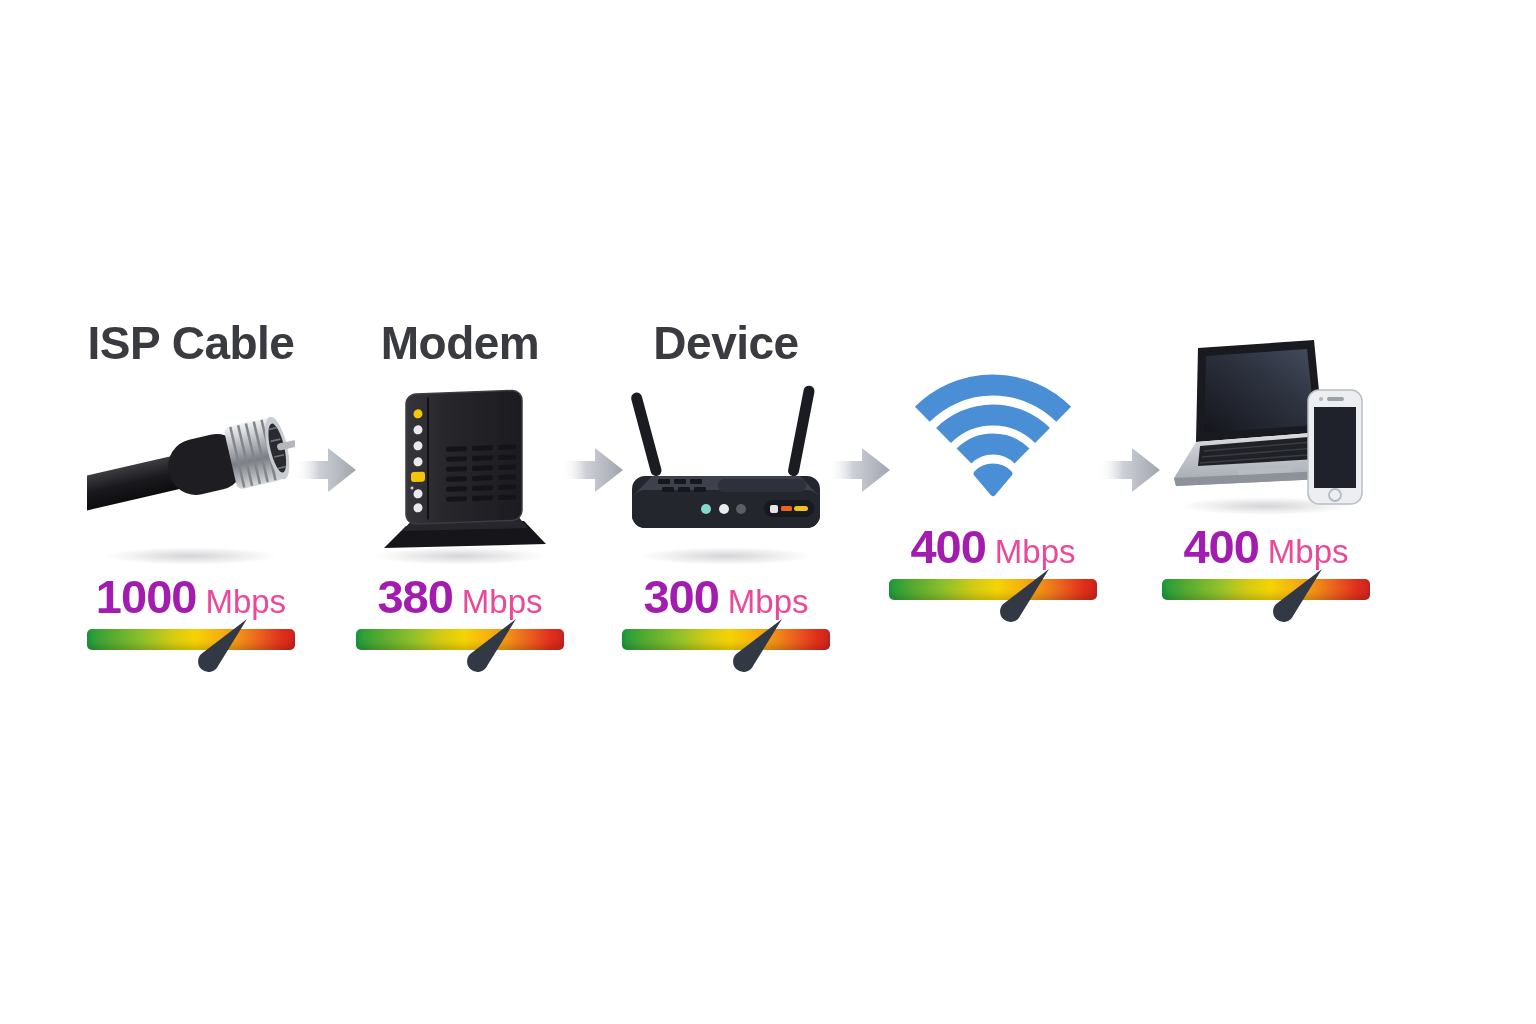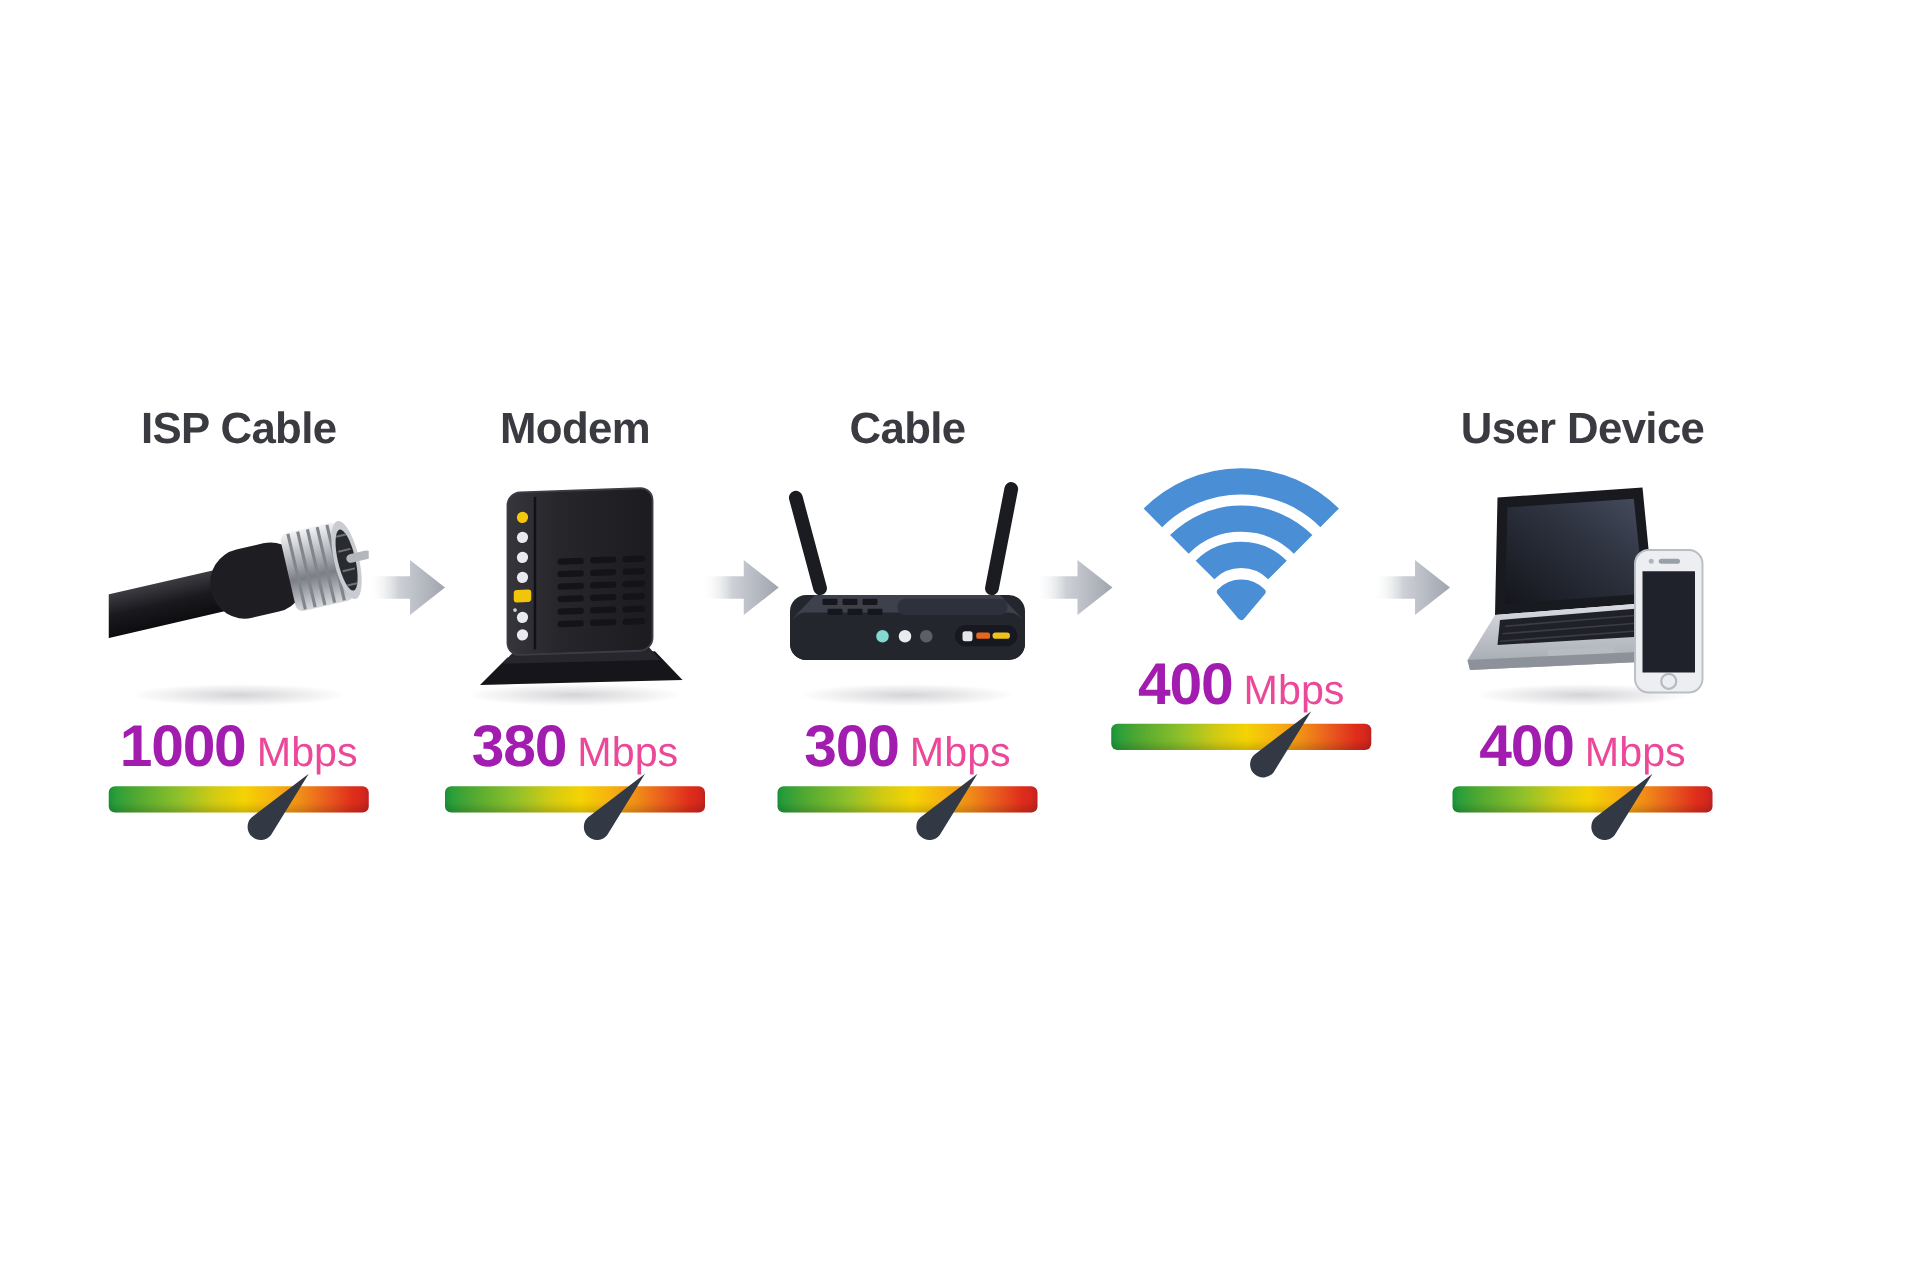--- a/index.html
+++ b/index.html
@@ -11,21 +11,21 @@
     overflow:hidden;
   }
   .stage{
     position:absolute;
     top:318px;
     width:208px;
   }
   .stage-title{
     height:50px;
     display:flex;align-items:center;justify-content:center;
-    font-size:35px;
+    font-size:46px;
     font-weight:700;
     color:#3a3a41;
     letter-spacing:-0.5px;
     white-space:nowrap;
   }
   .stage-art{
     position:relative;
     height:187px;
     margin-top:10px;
   }
@@ -199,21 +199,21 @@
     <span class="speed-unit">Mbps</span>
   </div>
   <div class="stage-gauge">
     <svg class="gauge-needle" viewBox="0 0 70 62">
       <path d="M58 6 L27.8 55 A10.5 10.5 0 1 1 12.2 41 Z" fill="#323945"></path>
     </svg>
   </div>
 </div>
 
 <div class="stage" style="left:622px">
-  <div class="stage-title">Cable</div>
+  <div class="stage-title">Device</div>
   <div class="stage-art">
     <div class="art-shadow"></div>
     <svg width="208" height="185" viewBox="0 0 208 185">
       <g fill="#1b1c21">
         <rect x="30" y="12" width="11" height="86" rx="5.5" transform="rotate(-15 35 98)"></rect>
         <rect x="165" y="6" width="11" height="92" rx="5.5" transform="rotate(11 170 98)"></rect>
       </g>
       <rect x="10" y="98" width="188" height="52" rx="13" fill="#24262e"></rect>
       <path d="M30 98 L178 98 L196 117 L12 117 Z" fill="#3e414c"></path>
       <rect x="10" y="112" width="188" height="38" rx="13" fill="#24262e"></rect>
@@ -262,21 +262,20 @@
     <span class="speed-unit">Mbps</span>
   </div>
   <div class="stage-gauge">
     <svg class="gauge-needle" viewBox="0 0 70 62">
       <path d="M58 6 L27.8 55 A10.5 10.5 0 1 1 12.2 41 Z" fill="#323945"></path>
     </svg>
   </div>
 </div>
 
 <div class="stage" style="left:1162px">
-  <div class="stage-title">User Device</div>
   <div class="stage-art">
     <div class="art-shadow"></div>
     <svg width="208" height="185" viewBox="0 0 208 185">
       <polygon points="36,20 152,12 161,104 34,114" fill="#191a1f"></polygon>
       <polygon points="44,28 145,21 153,97 42,105" fill="url(#screenGrad)"></polygon>
       <polygon points="12,150 34,114 161,104 186,140 183,150 14,158" fill="url(#deckGrad)"></polygon>
       <polygon points="38,118 158,108 172,130 36,138" fill="#1f2127"></polygon>
       <g stroke="#3a3d45" stroke-width="1.4">
         <line x1="42" y1="123" x2="163" y2="113"></line>
         <line x1="40" y1="129" x2="167" y2="119"></line>

